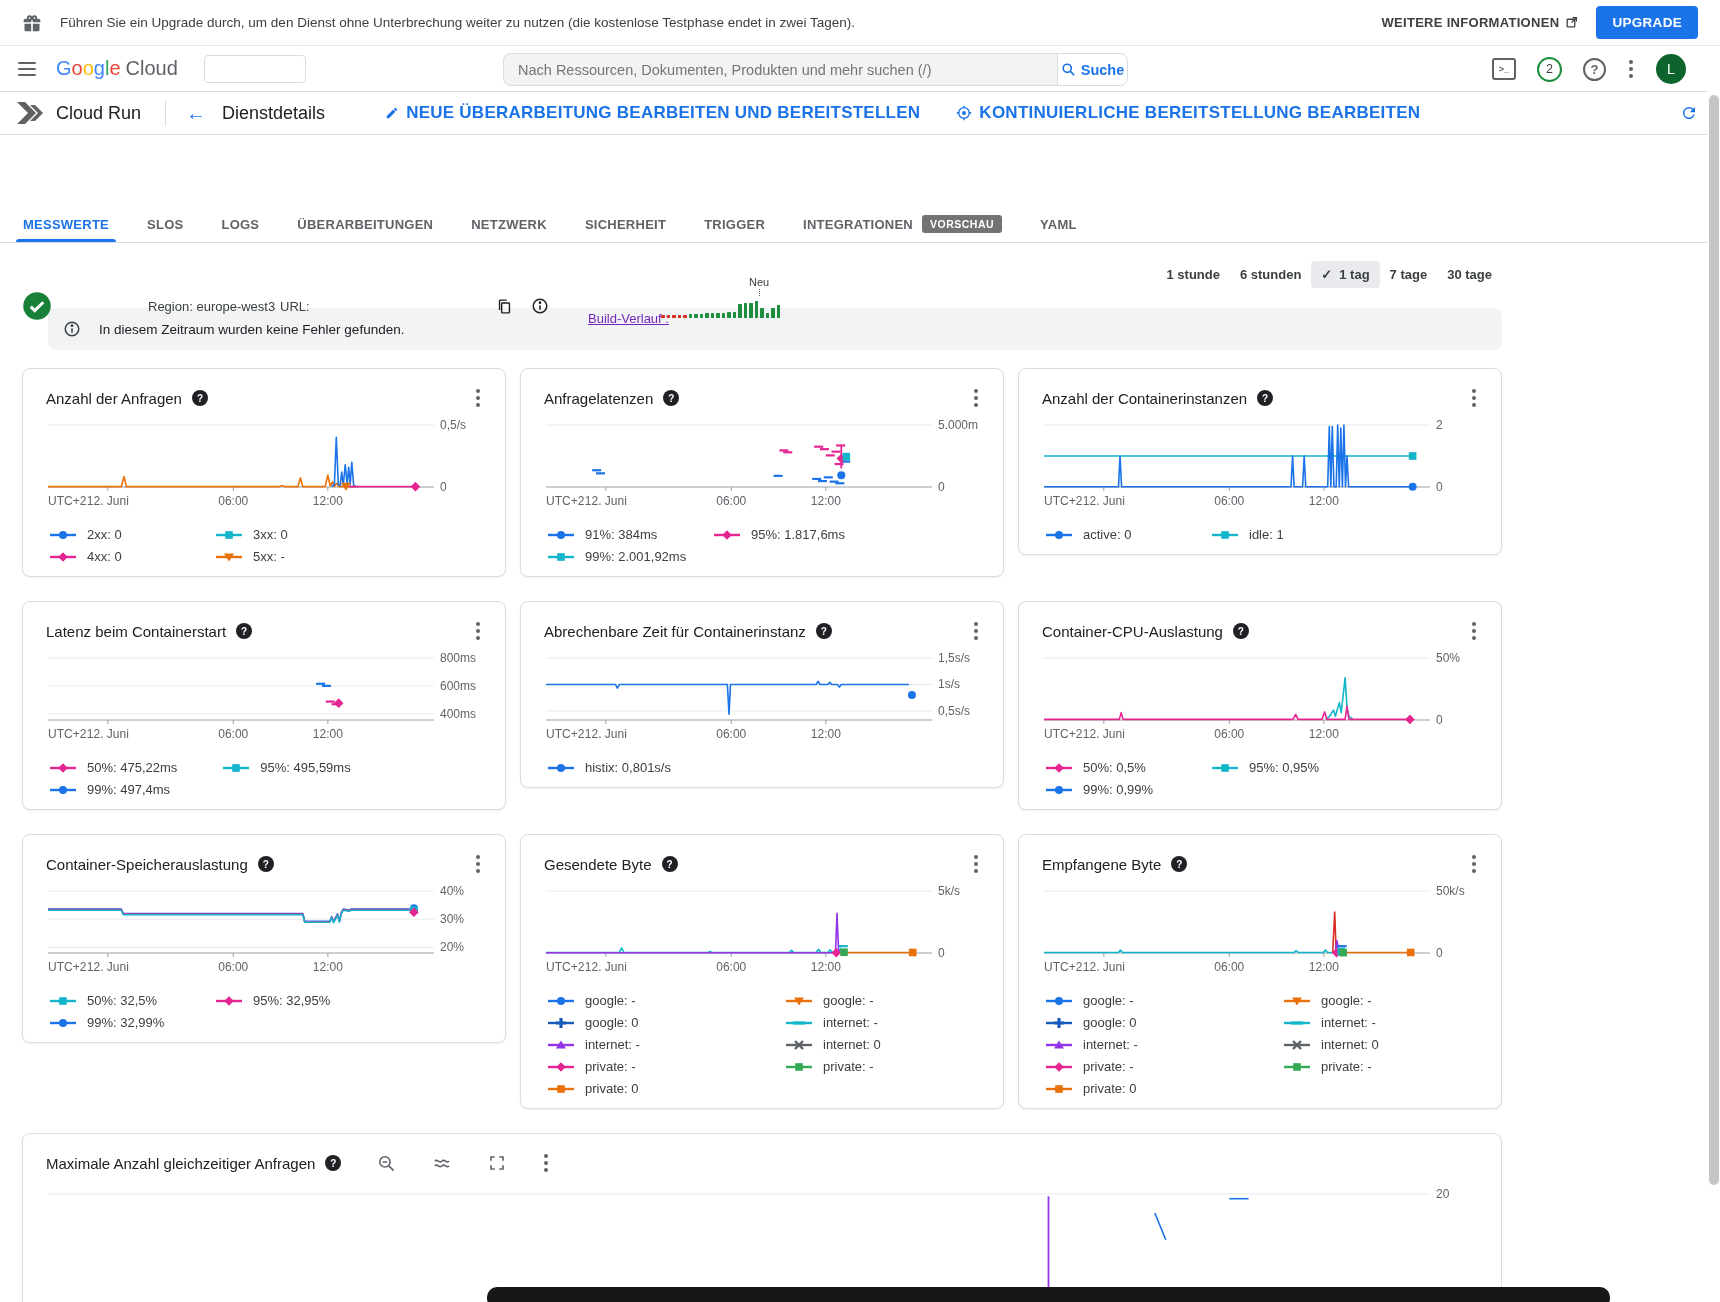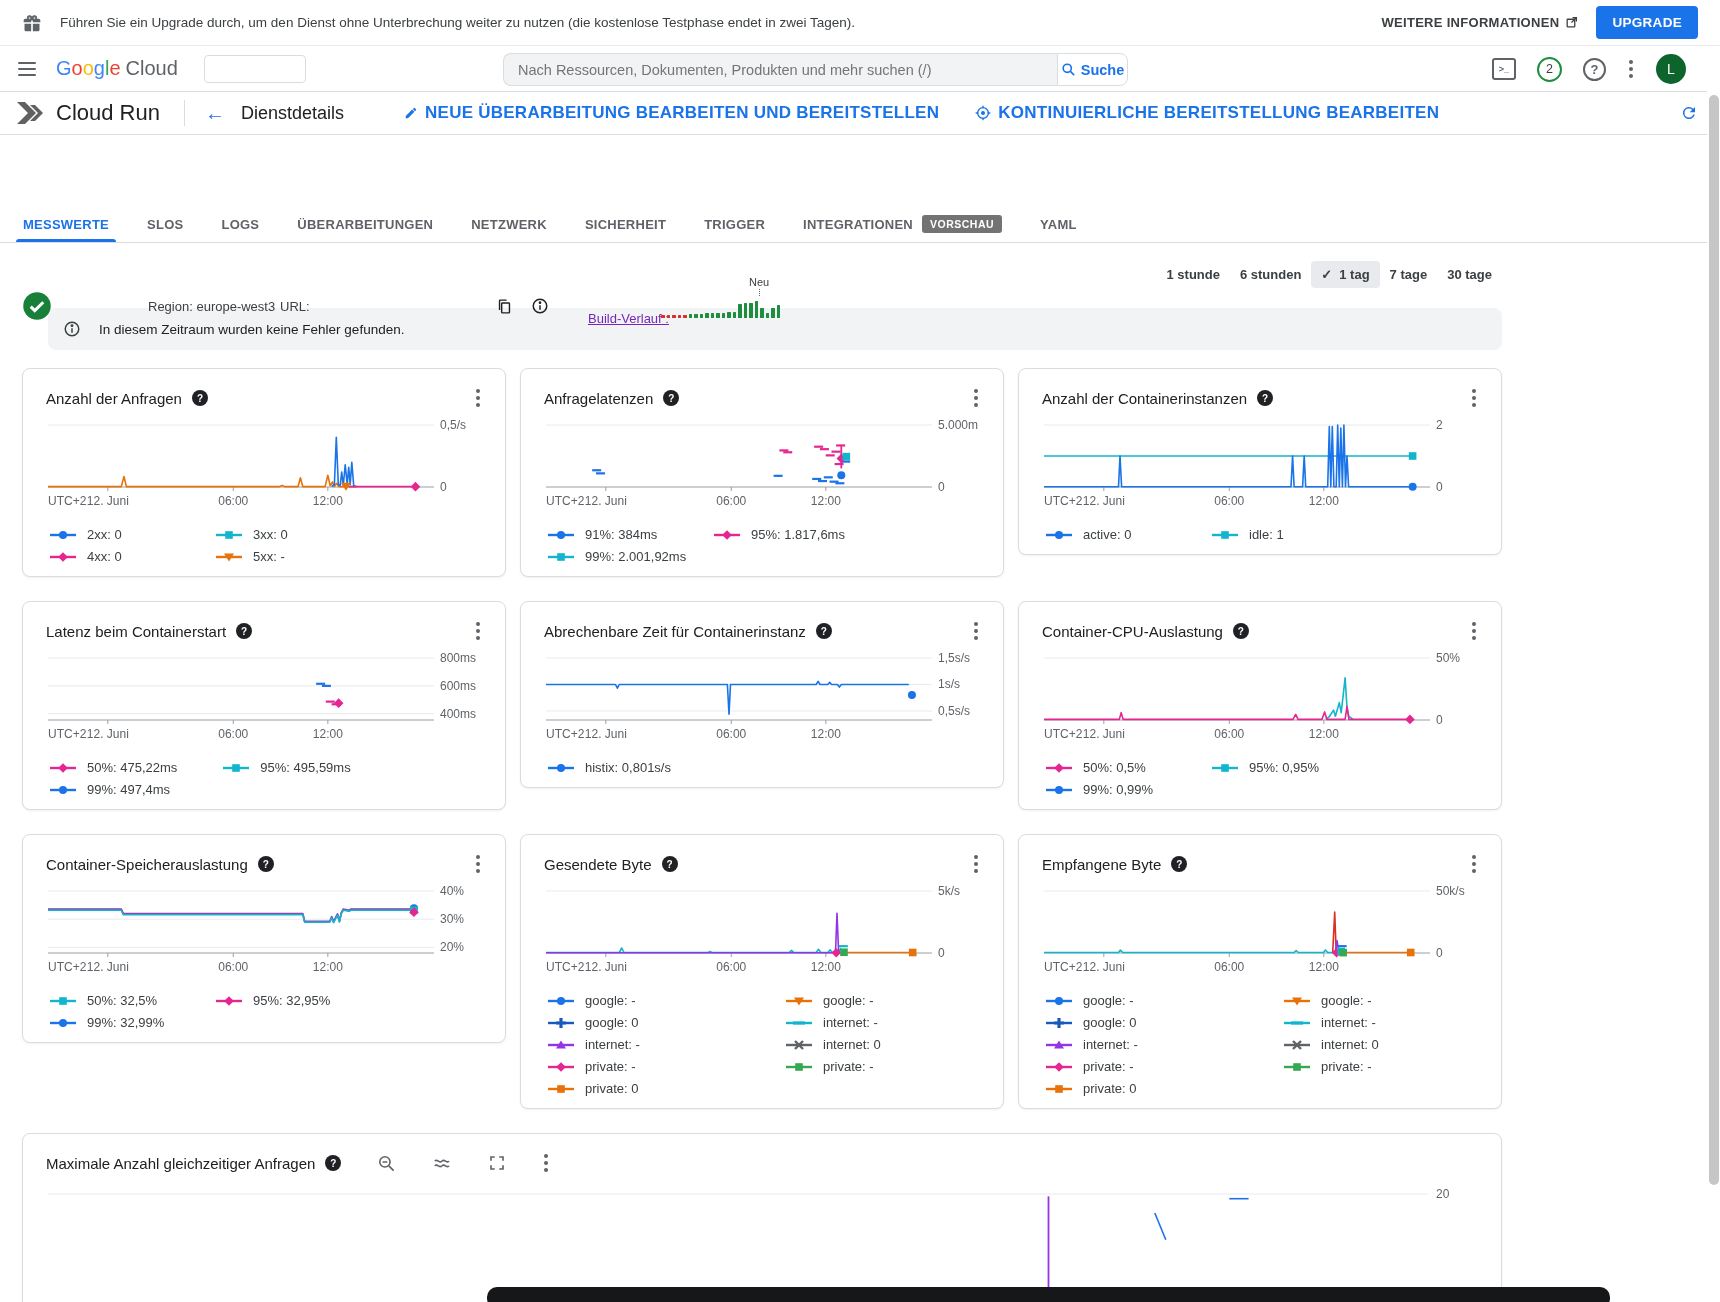--- a/index.html
+++ b/index.html
@@ -41,21 +41,21 @@
   .help-circ { width:23px; height:23px; border-radius:50%; border:2px solid #5f6368;
     color:#5f6368; font-size:13px; font-weight:bold; display:flex; align-items:center; justify-content:center; cursor:pointer;}
   .vdots { display:flex; flex-direction:column; gap:3px; cursor:pointer; padding:2px;}
   .vdots i { width:4px; height:4px; background:#5f6368; border-radius:50%; }
   .avatar { width:30px; height:30px; border-radius:50%; background:#0d652d; color:#fff;
     font-size:14px; display:flex; align-items:center; justify-content:center; cursor:pointer;}
 
   
   .prodbar { height:43px; display:flex; align-items:center; padding:0 16px;
     border-bottom:1px solid #dadce0; position:relative;}
-  .prod-title { font-size:22px; margin-left:10px; }
+  .prod-title { font-size:18px; margin-left:10px; }
   .prod-sep { width:1px; height:26px; background:#dadce0; margin:0 20px 0 24px; }
   .back-arrow { color:#1a73e8; font-size:20px; cursor:pointer; margin-right:16px;}
   .page-title { font-size:18px; margin-right:60px;}
   .action-link { color:#1a73e8; font-size:17px; font-weight:bold; letter-spacing:.25px;
     display:flex; align-items:center; gap:7px; margin-right:36px; cursor:pointer; }
   .refresh { position:absolute; right:22px; cursor:pointer; display:flex;}
 
   
   .svcrow { height:71px; position:relative; }
   .svc-text { position:absolute; font-size:13px; color:#3c4043; }

